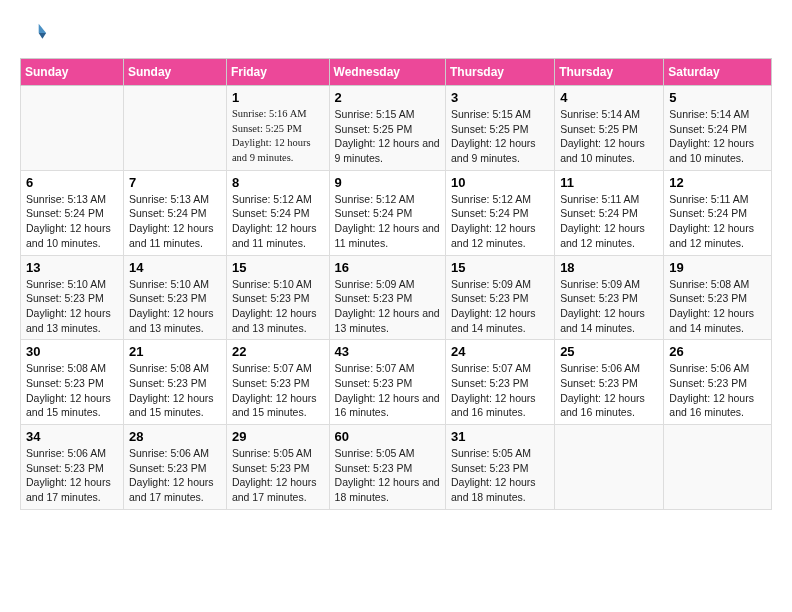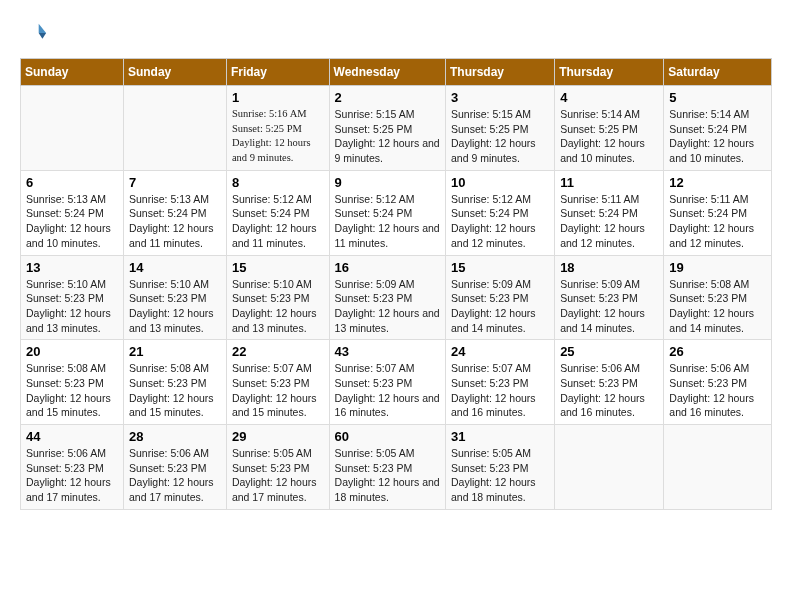--- a/index.html
+++ b/index.html
@@ -36,21 +36,21 @@
     .subtitle {
       font-size: 16px;
       color: #444;
     }
     table {
       width: 100%;
       border-collapse: collapse;
       font-size: 11px;
     }
     thead tr {
-      background-color: #a16207;
+      background-color: #ec4899;
       color: white;
     }
     thead th {
       padding: 6px 4px;
       text-align: left;
       font-size: 12px;
       font-weight: bold;
       border: 1px solid #ccc;
     }
     tbody tr {
@@ -230,21 +230,21 @@
         </td>
         <td>
           <span class="day-number">19</span>
           <div class="day-info" style="white-space: pre-line;">Sunrise: 5:08 AM
 Sunset: 5:23 PM
 Daylight: 12 hours and 14 minutes.</div>
         </td>
       </tr>
       <tr>
         <td>
-          <span class="day-number">20</span>
+          <span class="day-number">30</span>
           <div class="day-info" style="white-space: pre-line;">Sunrise: 5:08 AM
 Sunset: 5:23 PM
 Daylight: 12 hours and 15 minutes.</div>
         </td>
         <td>
           <span class="day-number">21</span>
           <div class="day-info" style="white-space: pre-line;">Sunrise: 5:08 AM
 Sunset: 5:23 PM
 Daylight: 12 hours and 15 minutes.</div>
         </td>
@@ -274,21 +274,21 @@
         </td>
         <td>
           <span class="day-number">26</span>
           <div class="day-info" style="white-space: pre-line;">Sunrise: 5:06 AM
 Sunset: 5:23 PM
 Daylight: 12 hours and 16 minutes.</div>
         </td>
       </tr>
       <tr>
         <td>
-          <span class="day-number">44</span>
+          <span class="day-number">34</span>
           <div class="day-info" style="white-space: pre-line;">Sunrise: 5:06 AM
 Sunset: 5:23 PM
 Daylight: 12 hours and 17 minutes.</div>
         </td>
         <td>
           <span class="day-number">28</span>
           <div class="day-info" style="white-space: pre-line;">Sunrise: 5:06 AM
 Sunset: 5:23 PM
 Daylight: 12 hours and 17 minutes.</div>
         </td>

